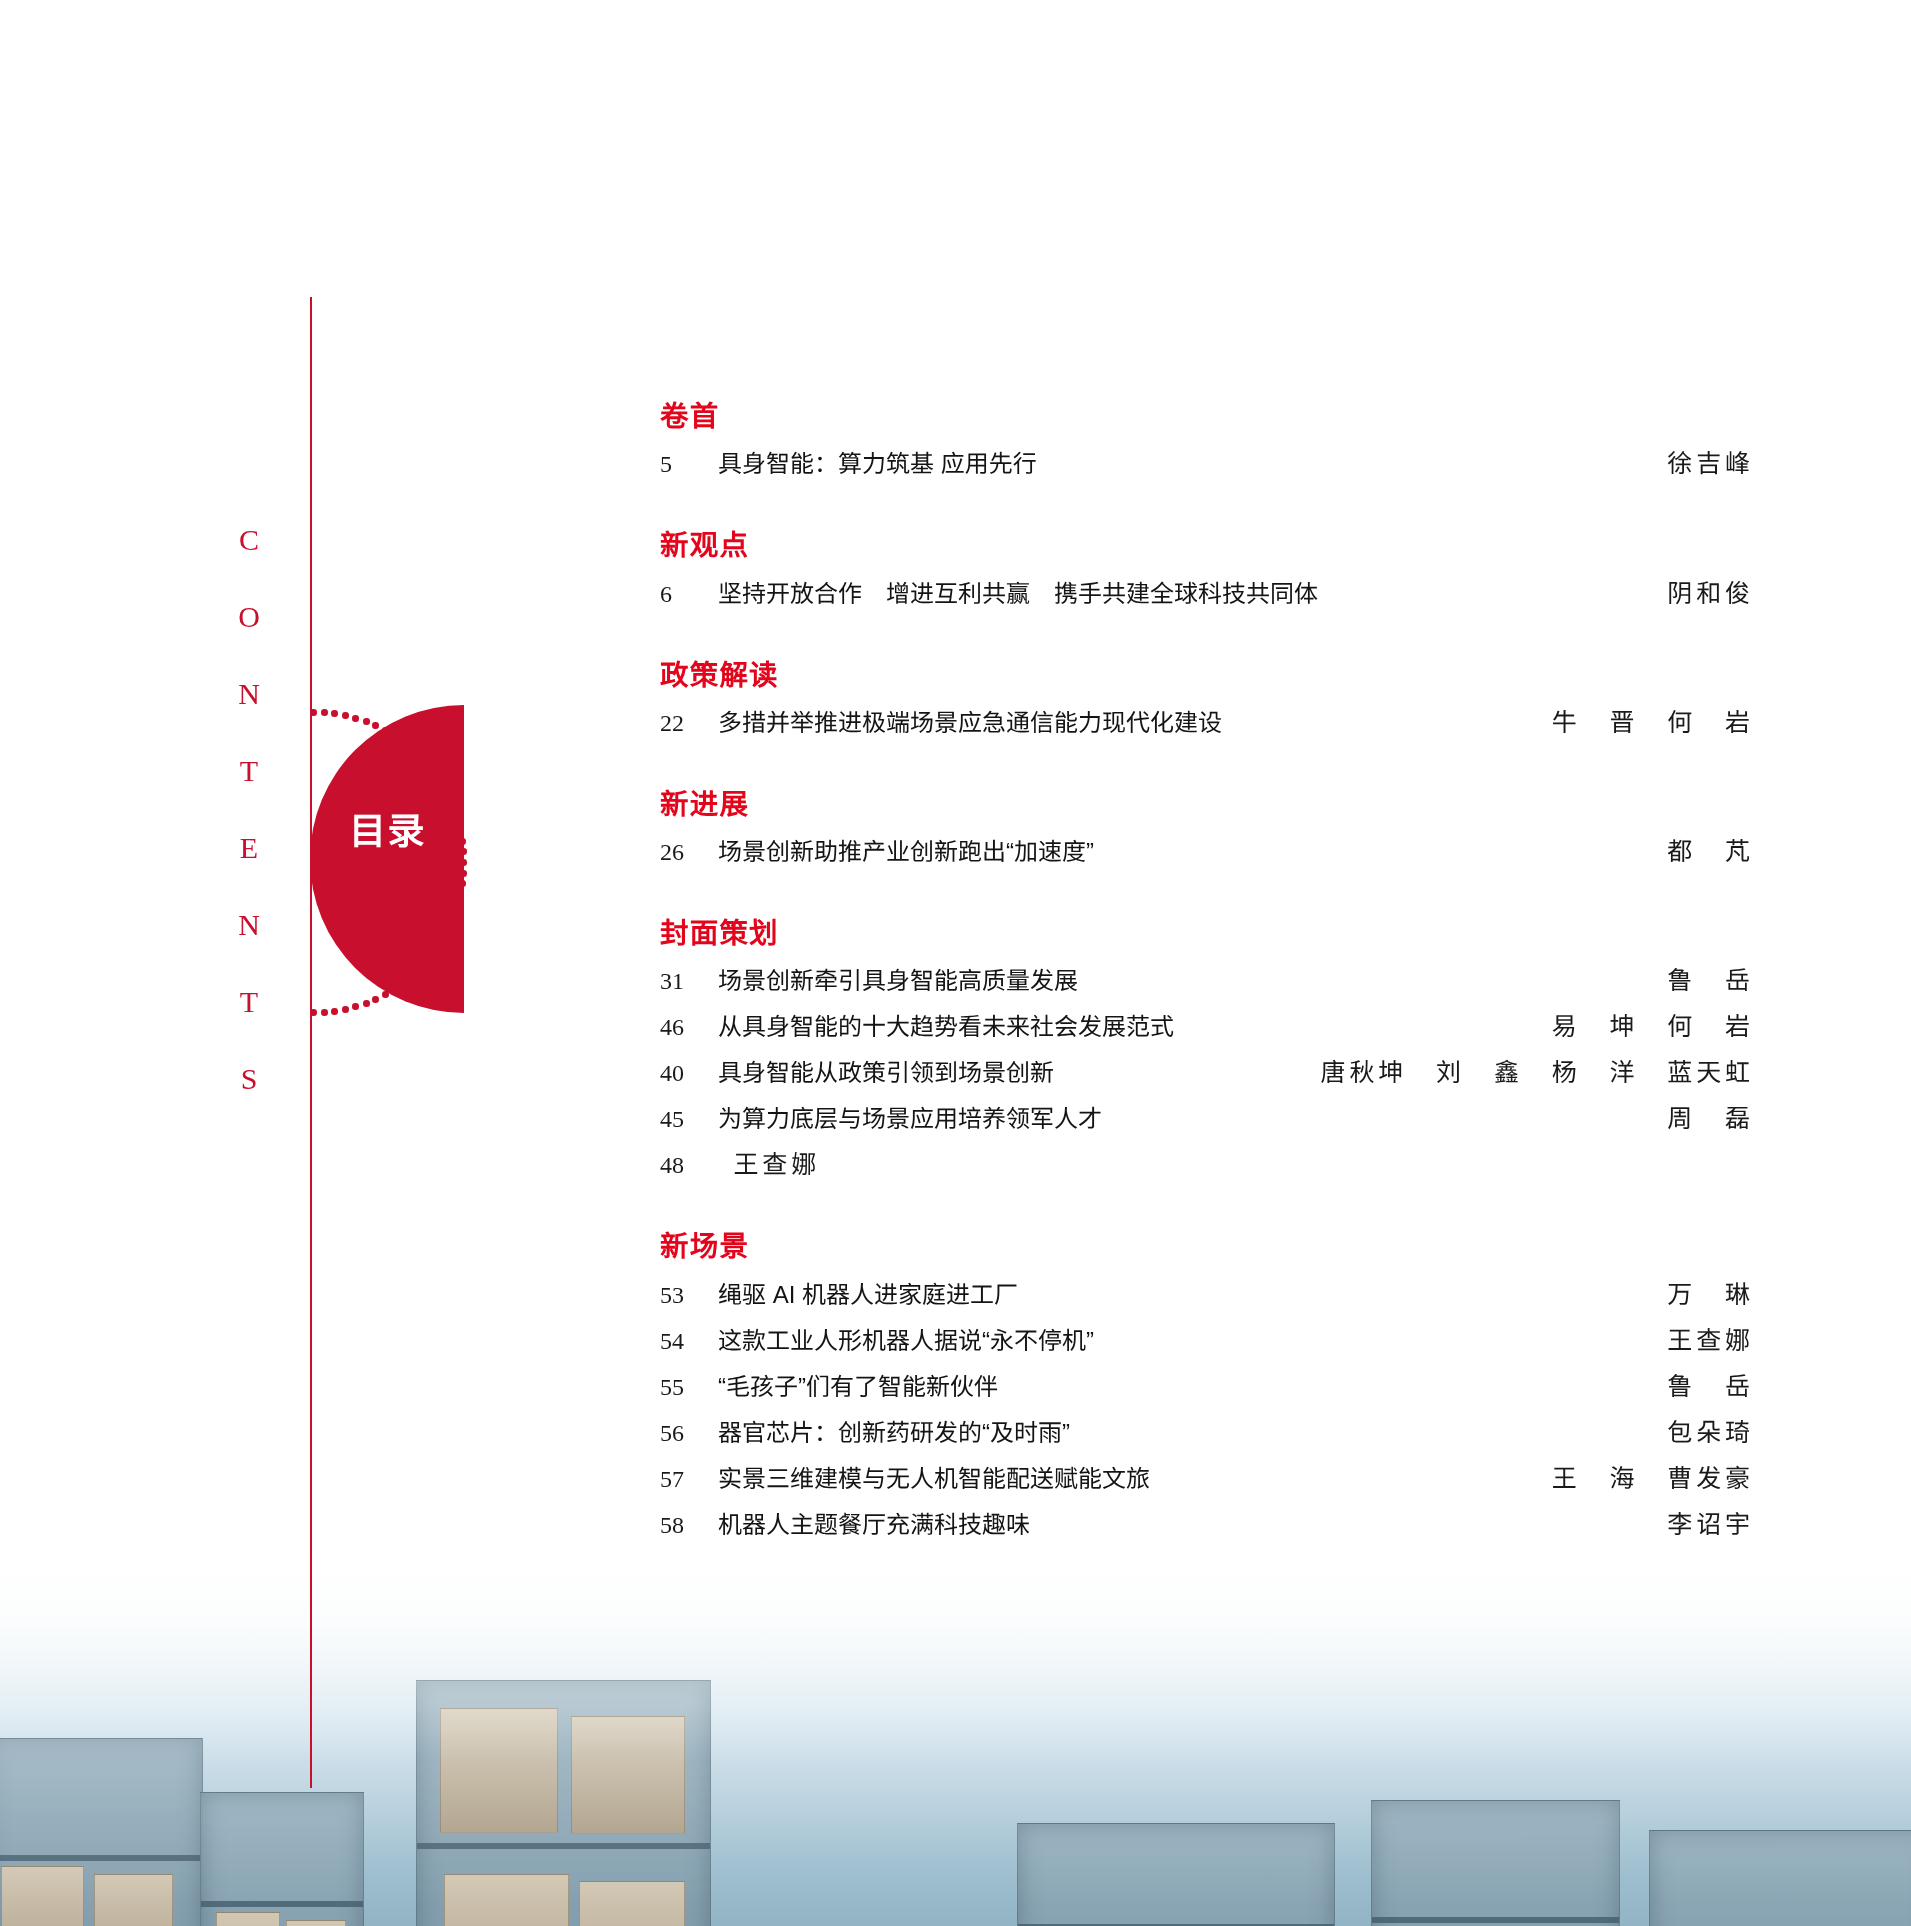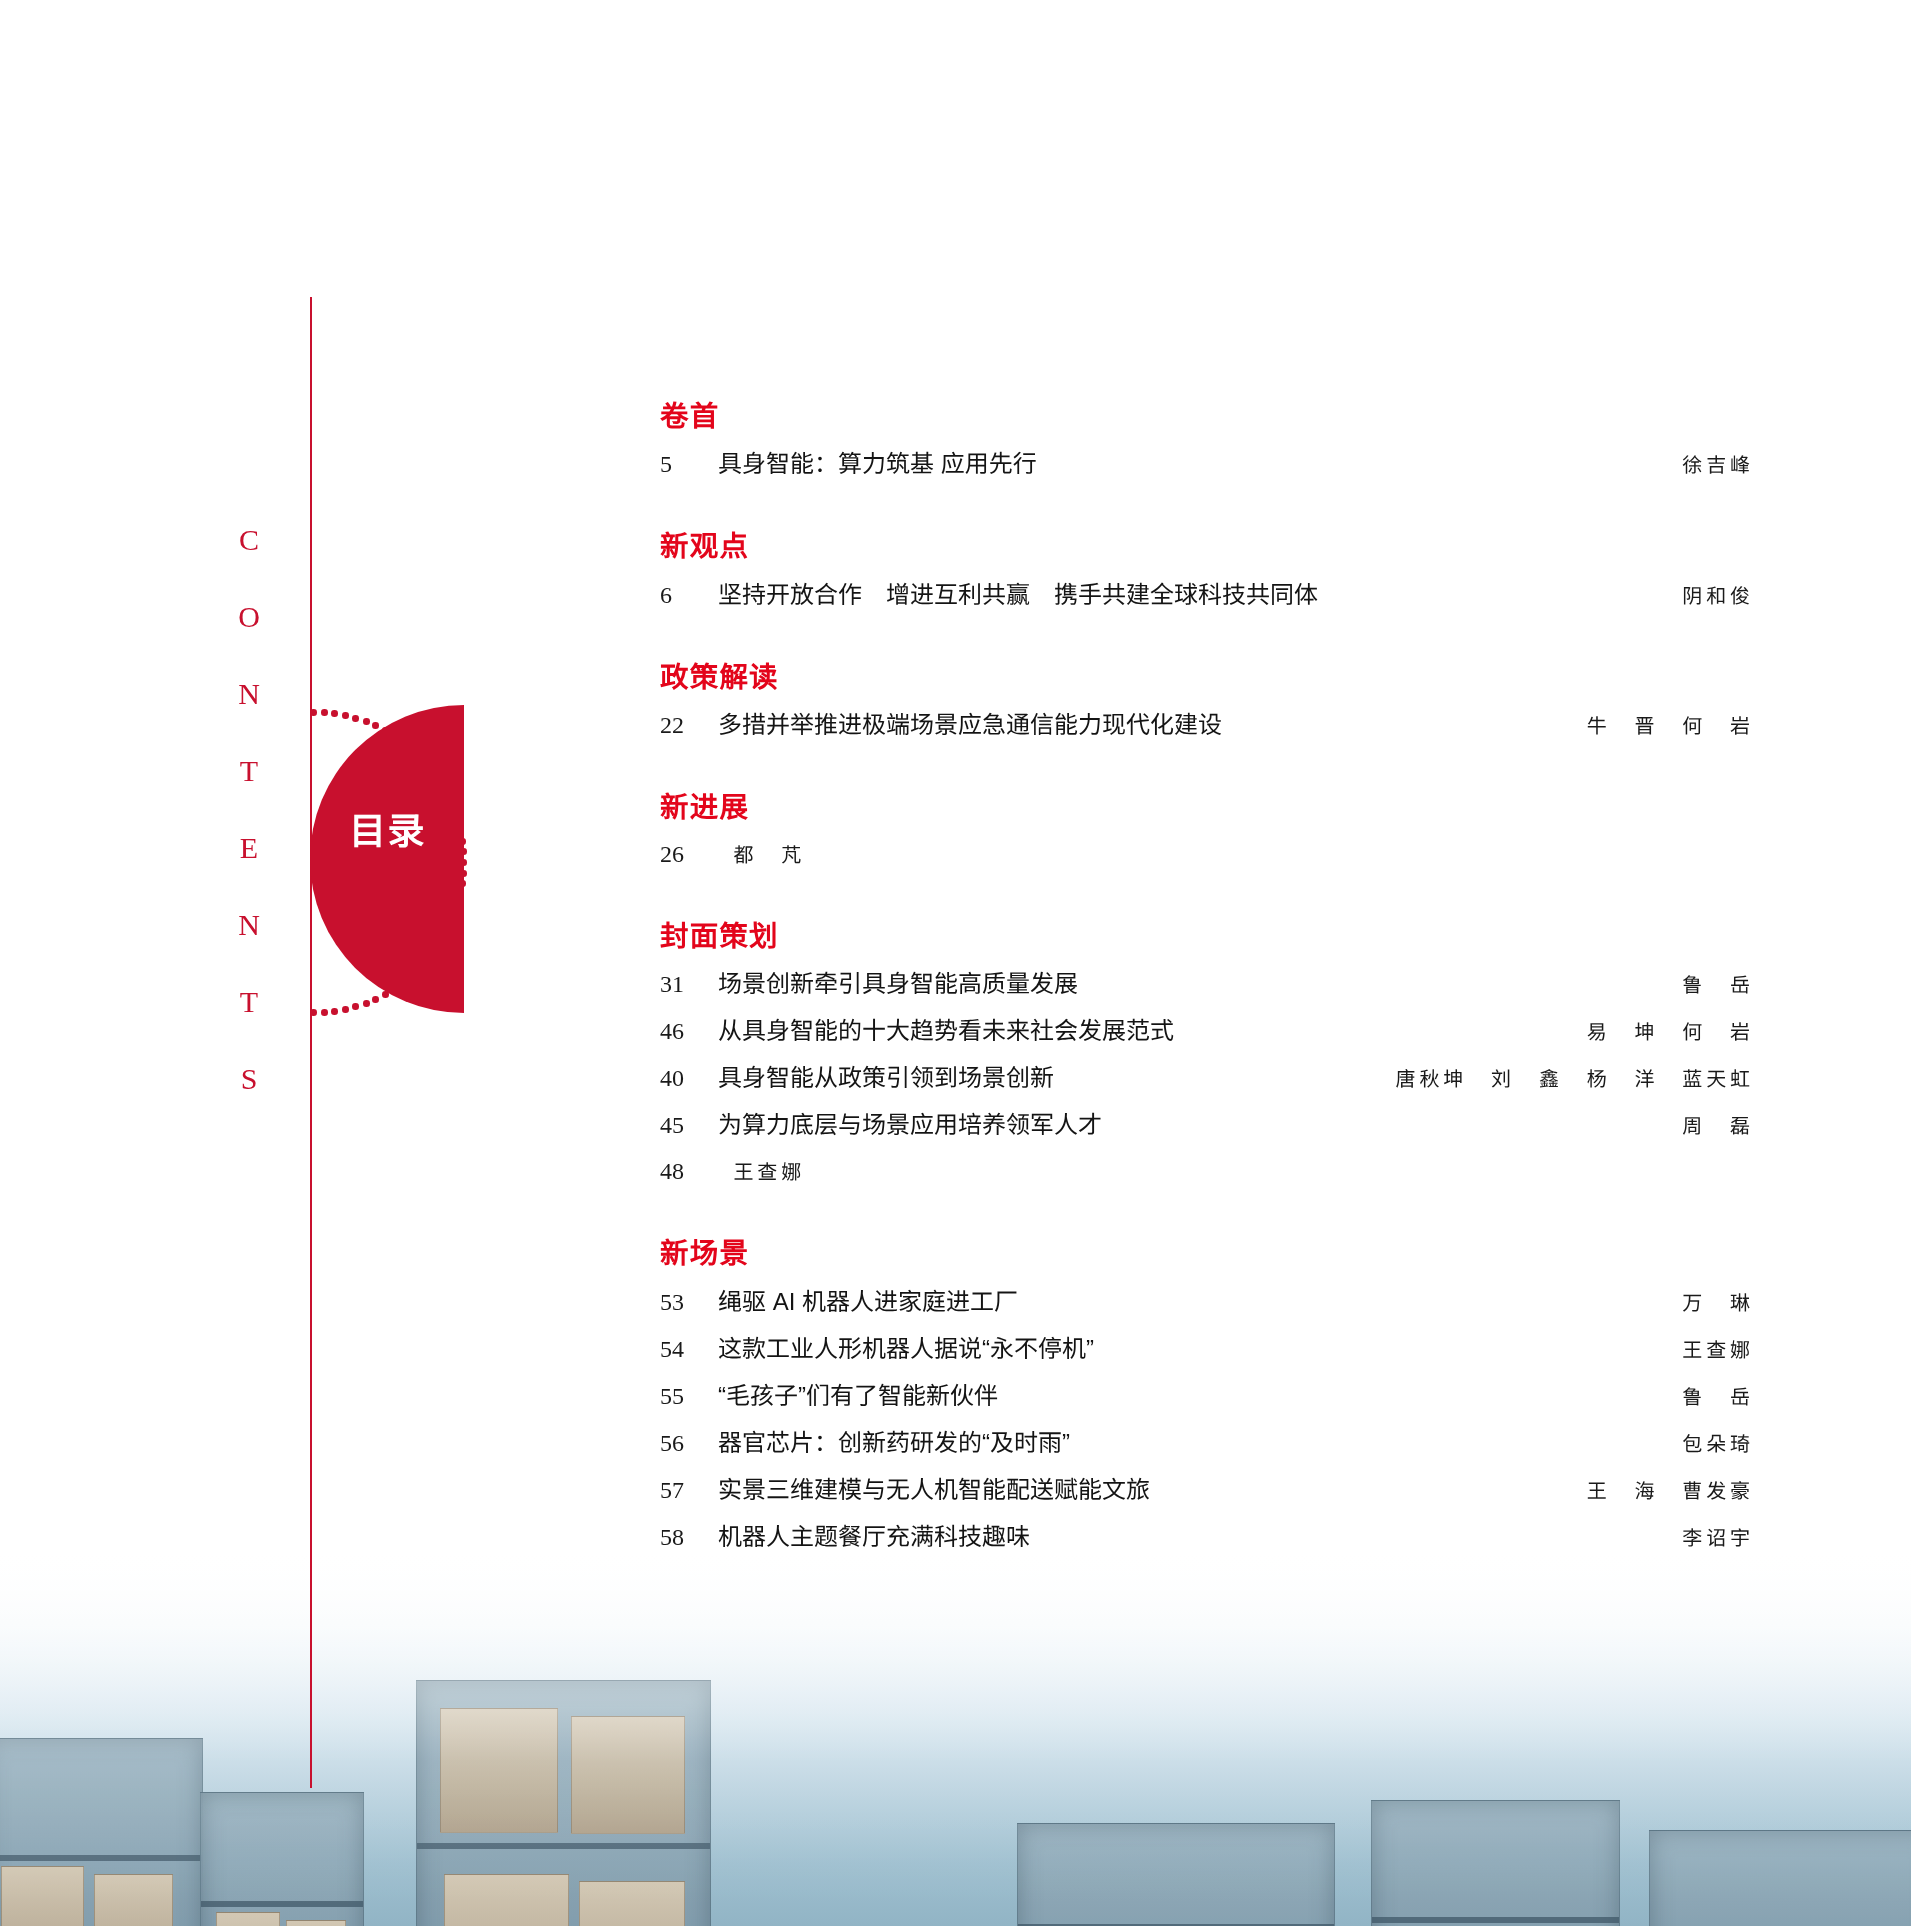--- a/index.html
+++ b/index.html
@@ -168,21 +168,21 @@
     font-family: "Liberation Sans", sans-serif;
     font-size: 24px;
     color: #141414;
     white-space: nowrap;
     overflow: hidden;
   }
   .entry .authors {
     flex: 0 0 auto;
     text-align: right;
     font-family: "Liberation Serif", serif;
-    font-size: 20px;
+    font-size: 25px;
     color: #1a1a1a;
     letter-spacing: 3.9px;
     padding-left: 15.4px;
   }
 </style>
 </head>
 <body>
 
 <div class="photo">
   <div class="photo-sky"></div>
@@ -310,20 +310,21 @@
       <div class="entry">
         <div class="page">22</div>
         <div class="title">多措并举推进极端场景应急通信能力现代化建设</div>
         <div class="authors">牛　晋　何　岩</div>
       </div>
     </div>
     <div class="section">
       <div class="section-title">新进展</div>
       <div class="entry">
         <div class="page">26</div>
+        <div class="title">场景创新助推产业创新跑出“加速度”</div>
         <div class="authors">都　芃</div>
       </div>
     </div>
     <div class="section">
       <div class="section-title">封面策划</div>
       <div class="entry">
         <div class="page">31</div>
         <div class="title">场景创新牵引具身智能高质量发展</div>
         <div class="authors">鲁　岳</div>
       </div>

